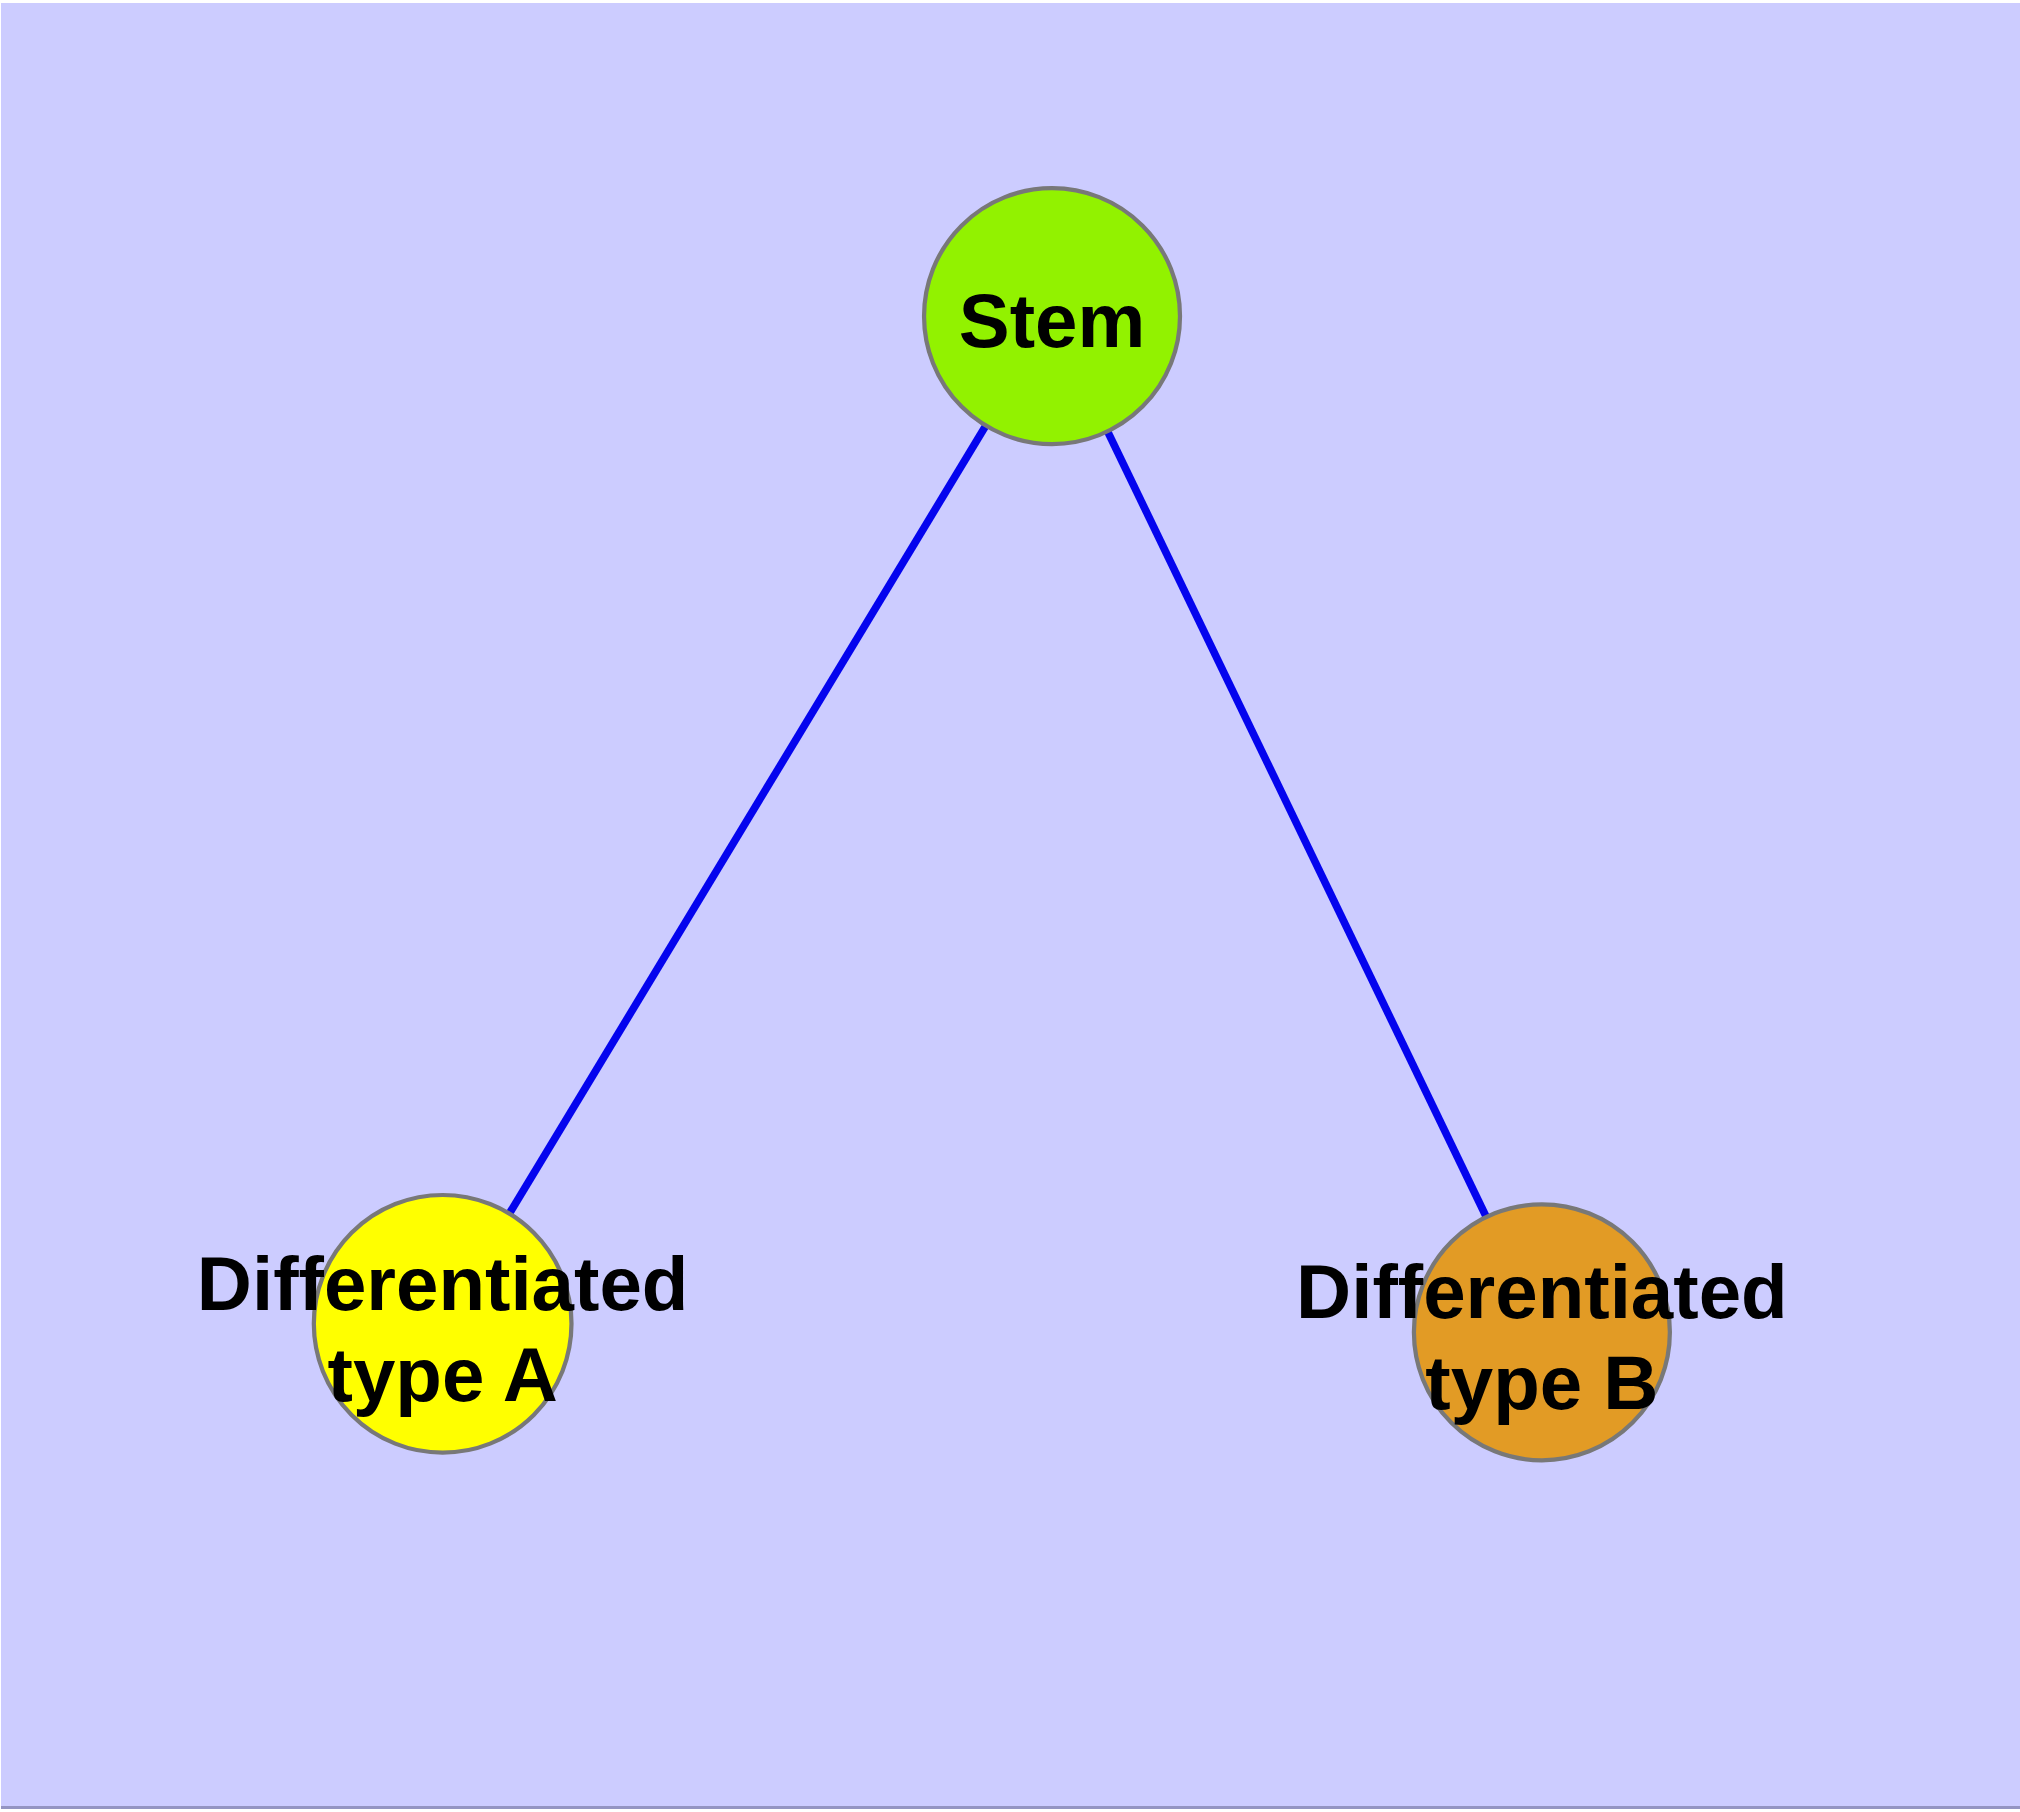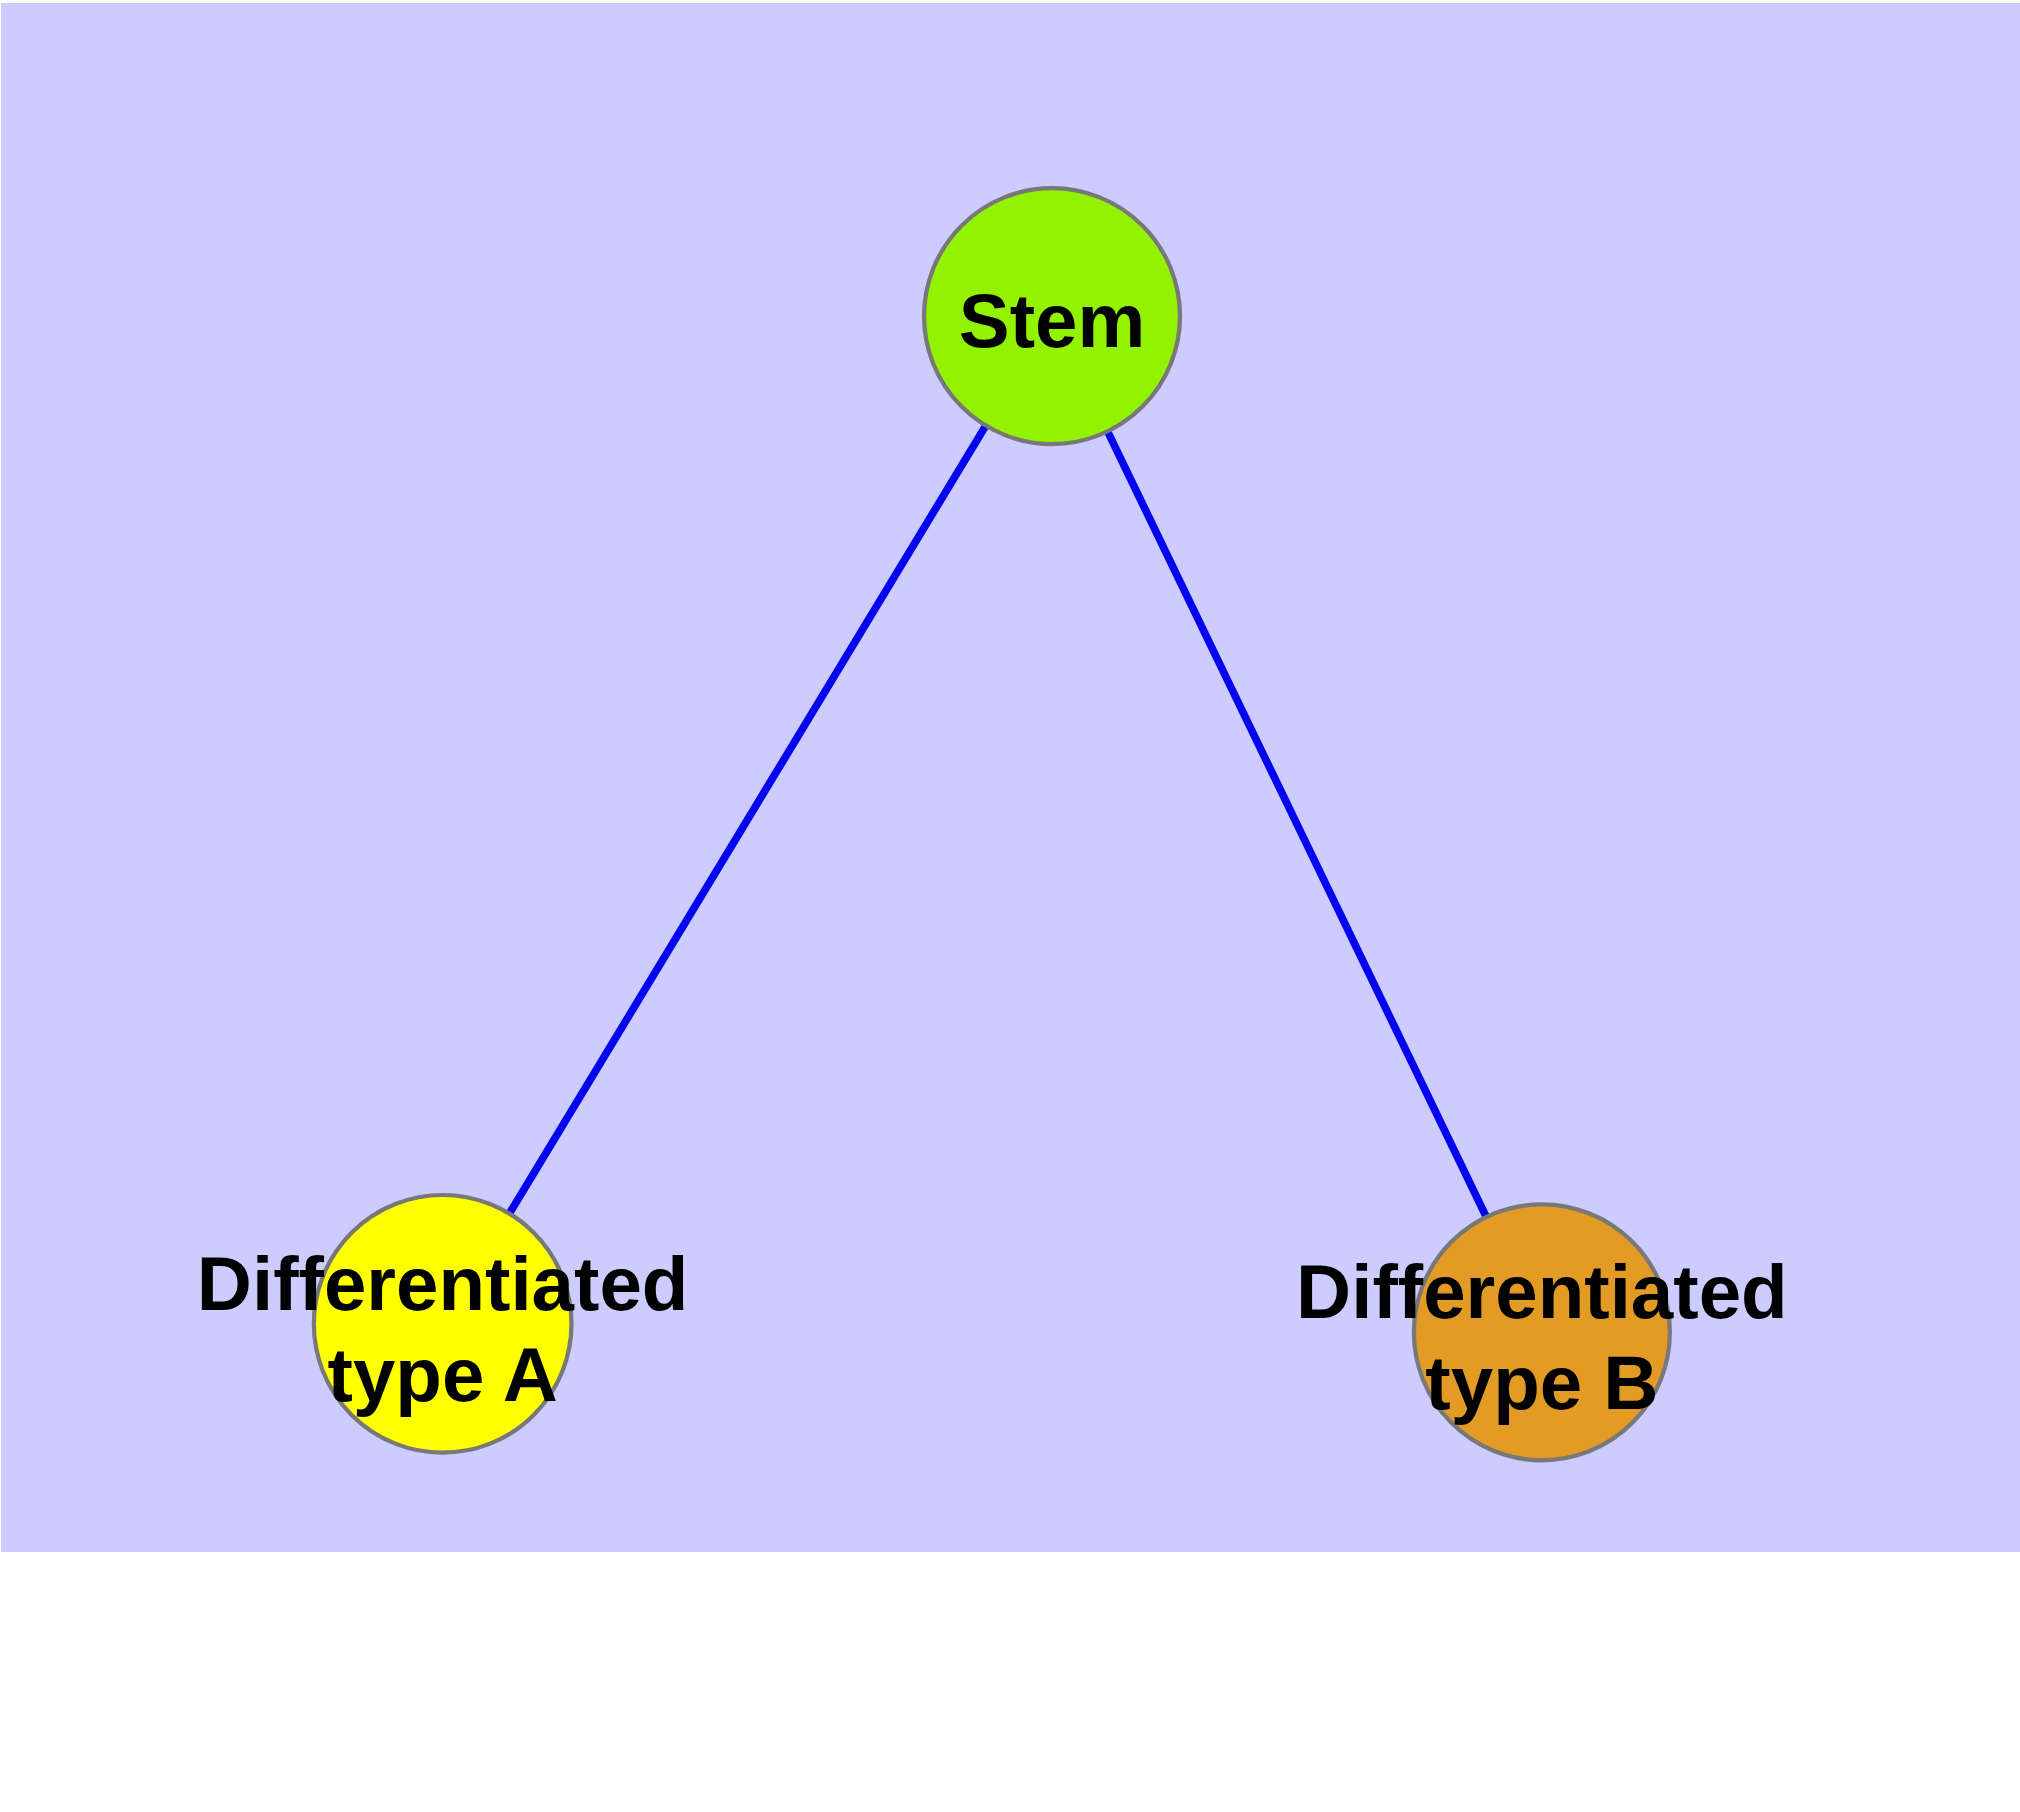--- a/index.html
+++ b/index.html
@@ -4,21 +4,21 @@
 <style>
   html, body {
     margin: 0;
     padding: 0;
     background: #ffffff;
     font-family: "Liberation Sans", sans-serif;
   }
   .page {
     position: relative;
     width: 2021px;
-    height: 1552px;
+    height: 1812px;
     overflow: hidden;
     background: #ffffff;
   }
   .canvas-bg {
     position: absolute;
     left: 0.8px;
     top: 2.5px;
     width: 2020px;
     height: 1803px;
     border-bottom: 3.4px solid #9494C2;

